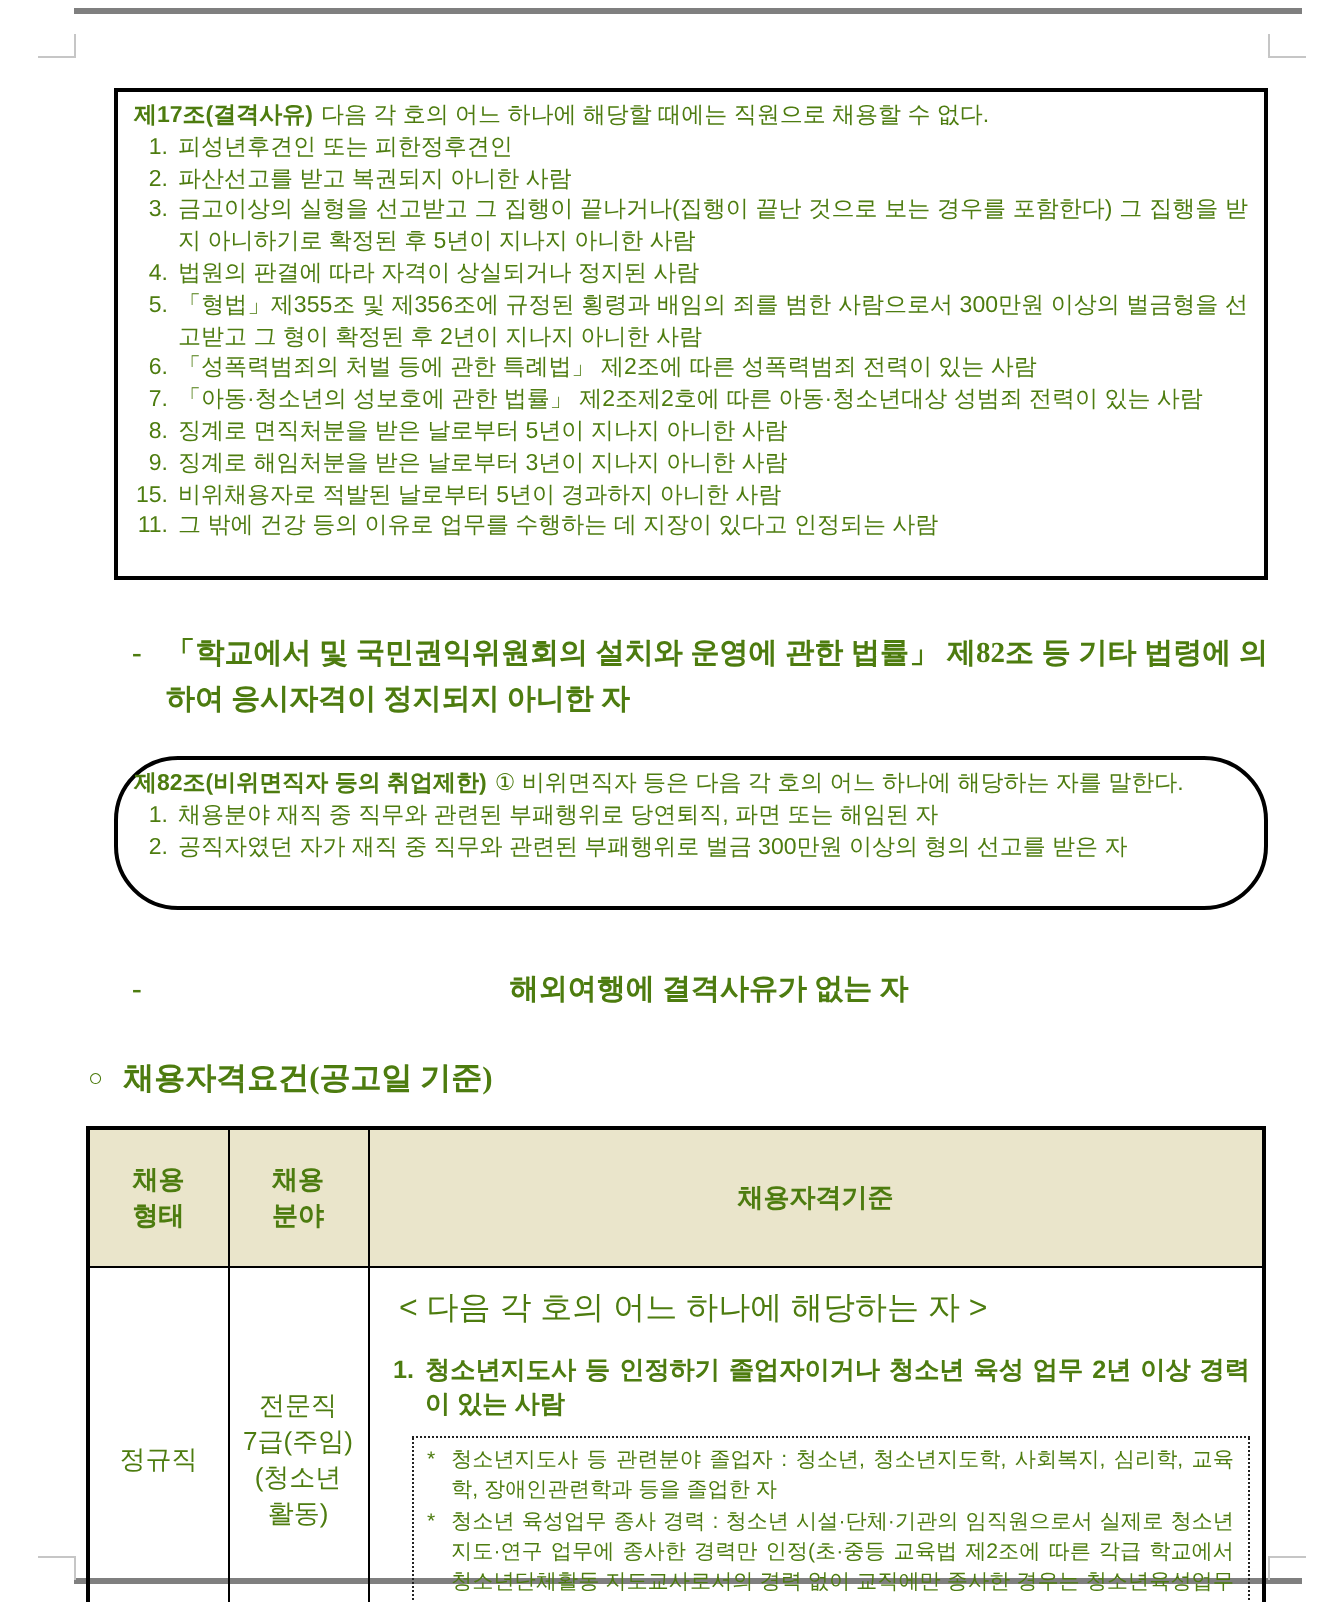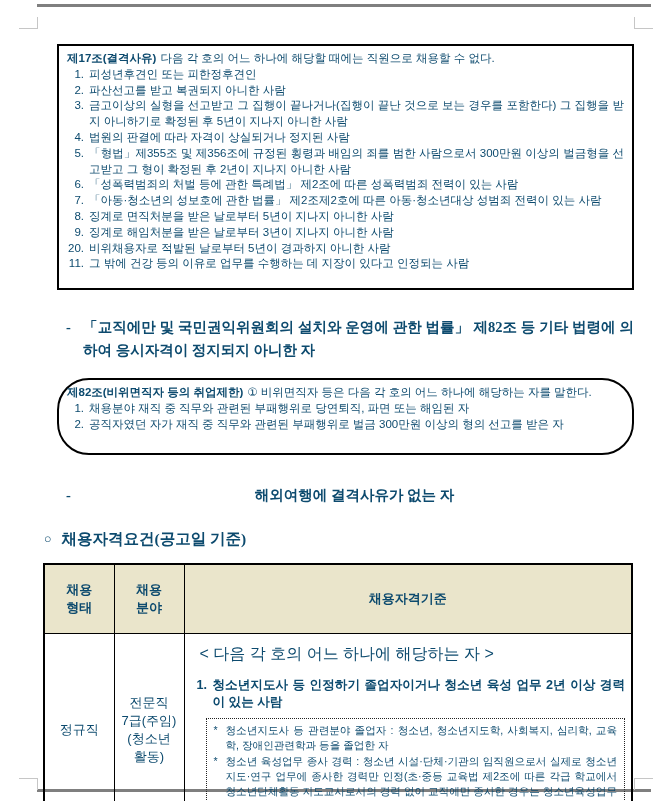--- a/index.html
+++ b/index.html
@@ -1,18 +1,18 @@
 <!DOCTYPE html>
 <html><head>
 <meta charset="utf-8">
 <style>
   html,body { margin:0; padding:0; background:#ffffff; }
   .page {
     position:relative; width:670px; height:801px; background:#ffffff;
-    font-family:"Liberation Sans","DejaVu Sans",sans-serif; color:#0c4a6e;
+    font-family:"Liberation Sans","DejaVu Sans",sans-serif; color:#4d7c0f;
     overflow:hidden;
   }
   
   .edge-line { position:absolute; left:37px; width:614px; height:3px; background:#7f7f7f; }
   .edge-top { top:4px; }
   .edge-bottom { top:789px; }
   
   .crop { position:absolute; width:18px; height:11px; }
   .crop-tl { left:19px;  top:17px;  border-right:1px solid #c6c6c6; border-bottom:1px solid #c6c6c6; }
   .crop-tr { left:634px; top:17px;  border-left:1px solid #c6c6c6;  border-bottom:1px solid #c6c6c6; }
@@ -122,32 +122,32 @@
       </div>
     <div class="law-item">
         <span class="num">8.</span>
         <span class="txt">징계로 면직처분을 받은 날로부터 5년이 지나지 아니한 사람</span>
       </div>
     <div class="law-item">
         <span class="num">9.</span>
         <span class="txt">징계로 해임처분을 받은 날로부터 3년이 지나지 아니한 사람</span>
       </div>
     <div class="law-item">
-        <span class="num">20.</span>
+        <span class="num">15.</span>
         <span class="txt">비위채용자로 적발된 날로부터 5년이 경과하지 아니한 사람</span>
       </div>
     <div class="law-item">
         <span class="num">11.</span>
         <span class="txt">그 밖에 건강 등의 이유로 업무를 수행하는 데 지장이 있다고 인정되는 사람</span>
       </div>
   </div>
 
   <div class="dash-bullet bullet-law">
     <span class="dash">-</span>
-    <span class="dtxt">「교직에만 및 국민권익위원회의 설치와 운영에 관한 법률」 제82조 등 기타 법령에 의하여 응시자격이 정지되지 아니한 자</span>
+    <span class="dtxt">「학교에서 및 국민권익위원회의 설치와 운영에 관한 법률」 제82조 등 기타 법령에 의하여 응시자격이 정지되지 아니한 자</span>
   </div>
 
   <div class="law-box box82">
     <div class="law-intro"><span class="b">제82조(비위면직자 등의 취업제한)</span><span>① 비위면직자 등은 다음 각 호의 어느 하나에 해당하는 자를 말한다.</span></div>
     <div class="law-item">
         <span class="num">1.</span>
         <span class="txt">채용분야 재직 중 직무와 관련된 부패행위로 당연퇴직, 파면 또는 해임된 자</span>
       </div>
     <div class="law-item">
         <span class="num">2.</span>

